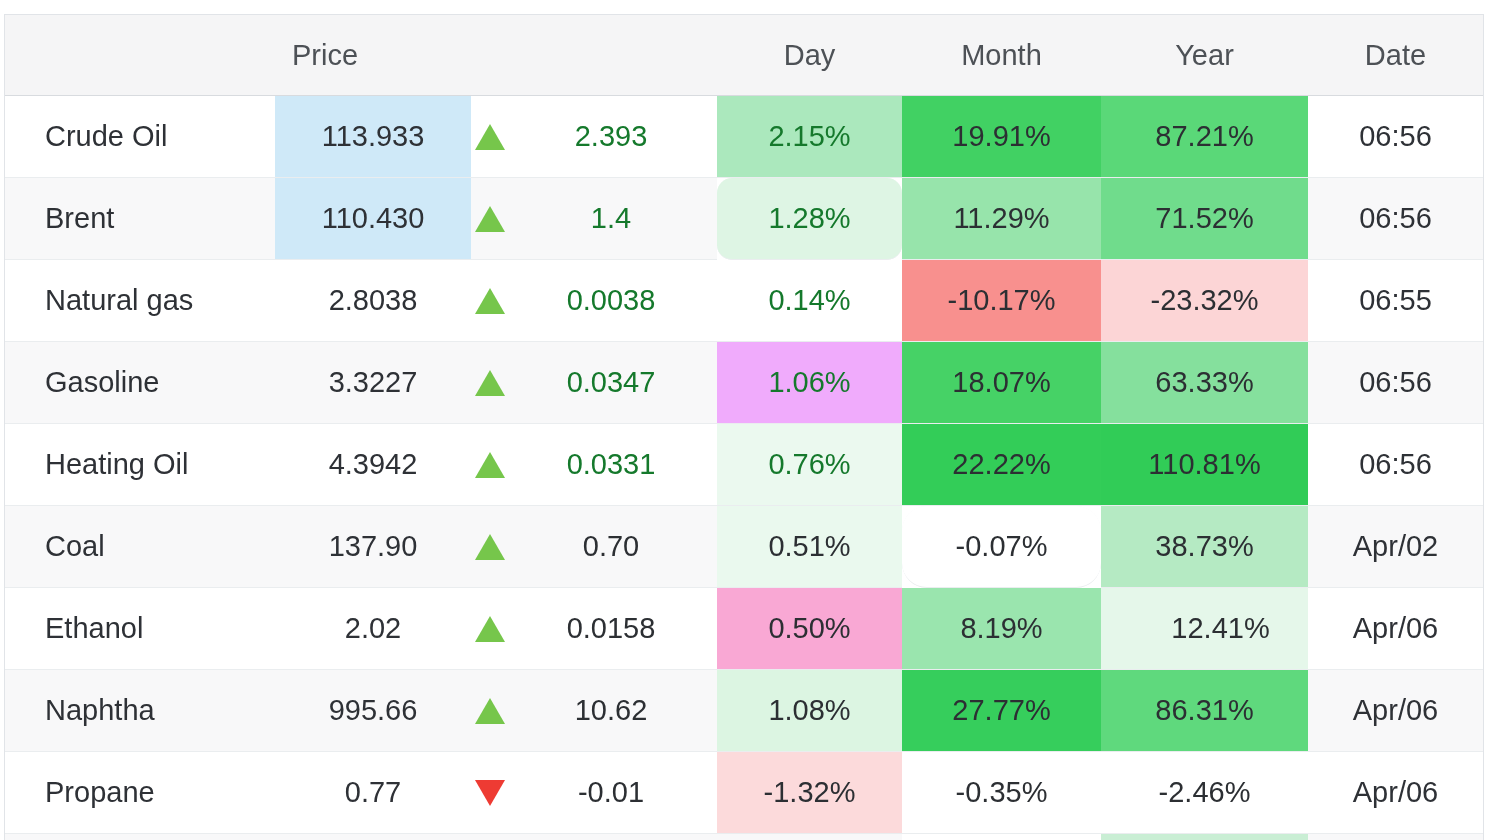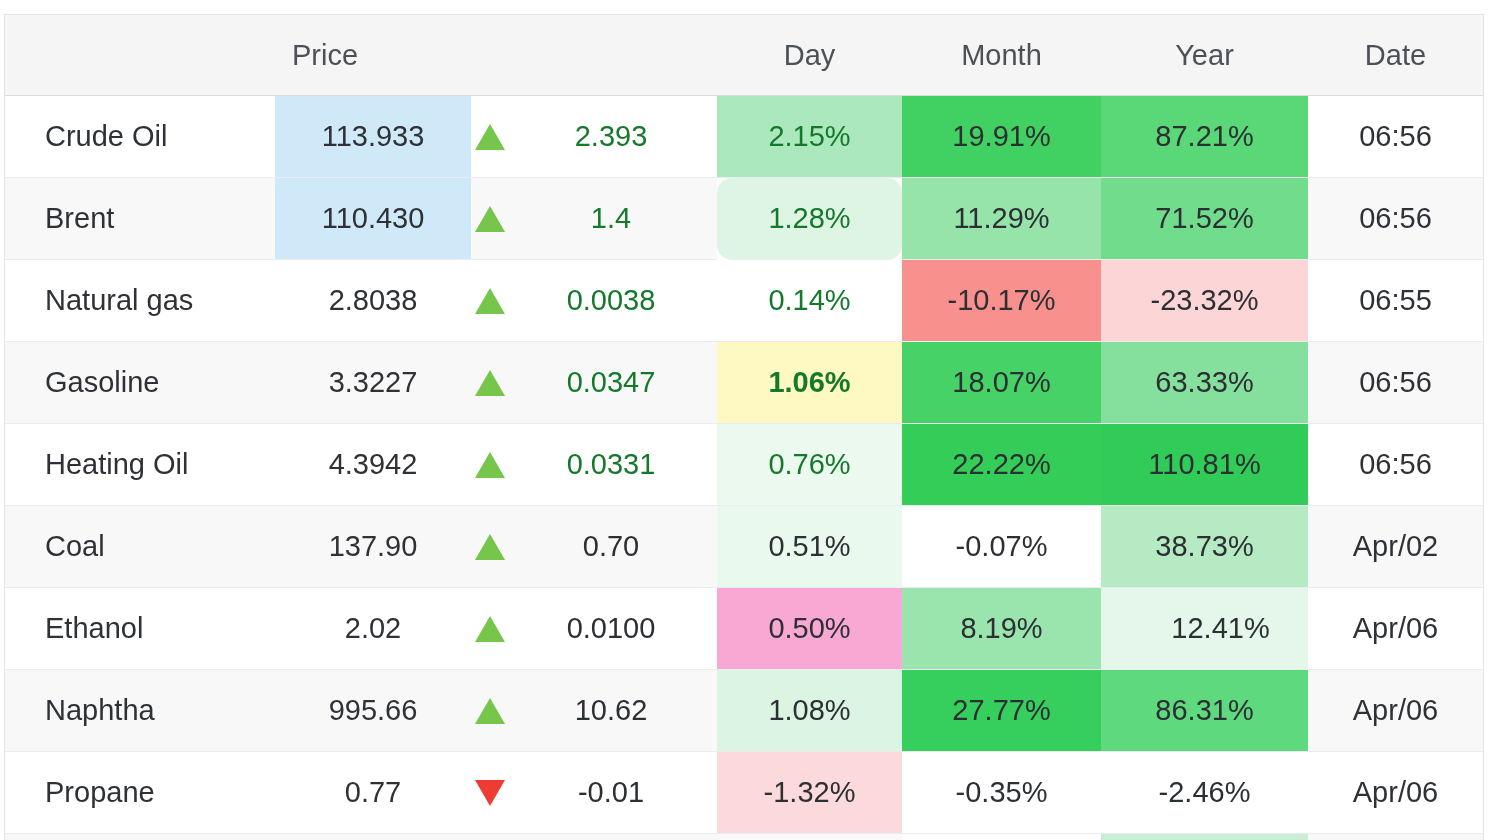--- a/index.html
+++ b/index.html
@@ -142,21 +142,21 @@
         </tr>
         <tr>
           <td class="cell-name">Gasoline</td>
           <td class="cell-price">3.3227</td>
           <td class="cell-change">
             <div class="chg-wrap">
               <span class="tri up" style="border-bottom-color: rgb(118, 198, 75);"></span>
               <span class="chg-val" style="color: rgb(21, 121, 44);">0.0347</span>
             </div>
           </td>
-          <td class="cell-day" style="background: #fef9c3; color: rgb(21, 121, 44); font-weight: bold;">1.06%</td>
+          <td class="cell-day" style="background: #f0abfc; color: rgb(21, 121, 44);">1.06%</td>
           <td class="cell-month" style="background: rgb(70, 210, 102); color: rgb(44, 47, 51); margin-left: 26px;">18.07%</td>
           <td class="cell-year" style="background: rgb(133, 224, 157); color: rgb(44, 47, 51);">63.33%</td>
           <td class="cell-date">06:56</td>
         </tr>
         <tr>
           <td class="cell-name">Heating Oil</td>
           <td class="cell-price">4.3942</td>
           <td class="cell-change">
             <div class="chg-wrap">
               <span class="tri up" style="border-bottom-color: rgb(118, 198, 75);"></span>
@@ -171,31 +171,31 @@
         <tr>
           <td class="cell-name">Coal</td>
           <td class="cell-price">137.90</td>
           <td class="cell-change">
             <div class="chg-wrap">
               <span class="tri up" style="border-bottom-color: rgb(118, 198, 75);"></span>
               <span class="chg-val" style="color: rgb(44, 47, 51);">0.70</span>
             </div>
           </td>
           <td class="cell-day" style="background: rgb(234, 249, 238); color: rgb(44, 47, 51);">0.51%</td>
-          <td class="cell-month" style="background: rgb(255, 255, 255); color: rgb(44, 47, 51);">-0.07%</td>
+          <td class="cell-month" style="background: rgb(255, 255, 255); color: rgb(44, 47, 51); border-radius: 25px;">-0.07%</td>
           <td class="cell-year" style="background: rgb(181, 234, 195); color: rgb(44, 47, 51);">38.73%</td>
           <td class="cell-date">Apr/02</td>
         </tr>
         <tr>
           <td class="cell-name">Ethanol</td>
           <td class="cell-price">2.02</td>
           <td class="cell-change">
             <div class="chg-wrap">
               <span class="tri up" style="border-bottom-color: rgb(118, 198, 75);"></span>
-              <span class="chg-val" style="color: rgb(44, 47, 51);">0.0100</span>
+              <span class="chg-val" style="color: rgb(44, 47, 51);">0.0158</span>
             </div>
           </td>
           <td class="cell-day" style="background: #f9a8d4; color: rgb(44, 47, 51);">0.50%</td>
           <td class="cell-month" style="background: rgb(154, 229, 174); color: rgb(44, 47, 51);">8.19%</td>
           <td class="cell-year" style="background: rgb(229, 247, 234); color: rgb(44, 47, 51); padding-left: 32px;">12.41%</td>
           <td class="cell-date">Apr/06</td>
         </tr>
         <tr>
           <td class="cell-name">Naphtha</td>
           <td class="cell-price">995.66</td>

